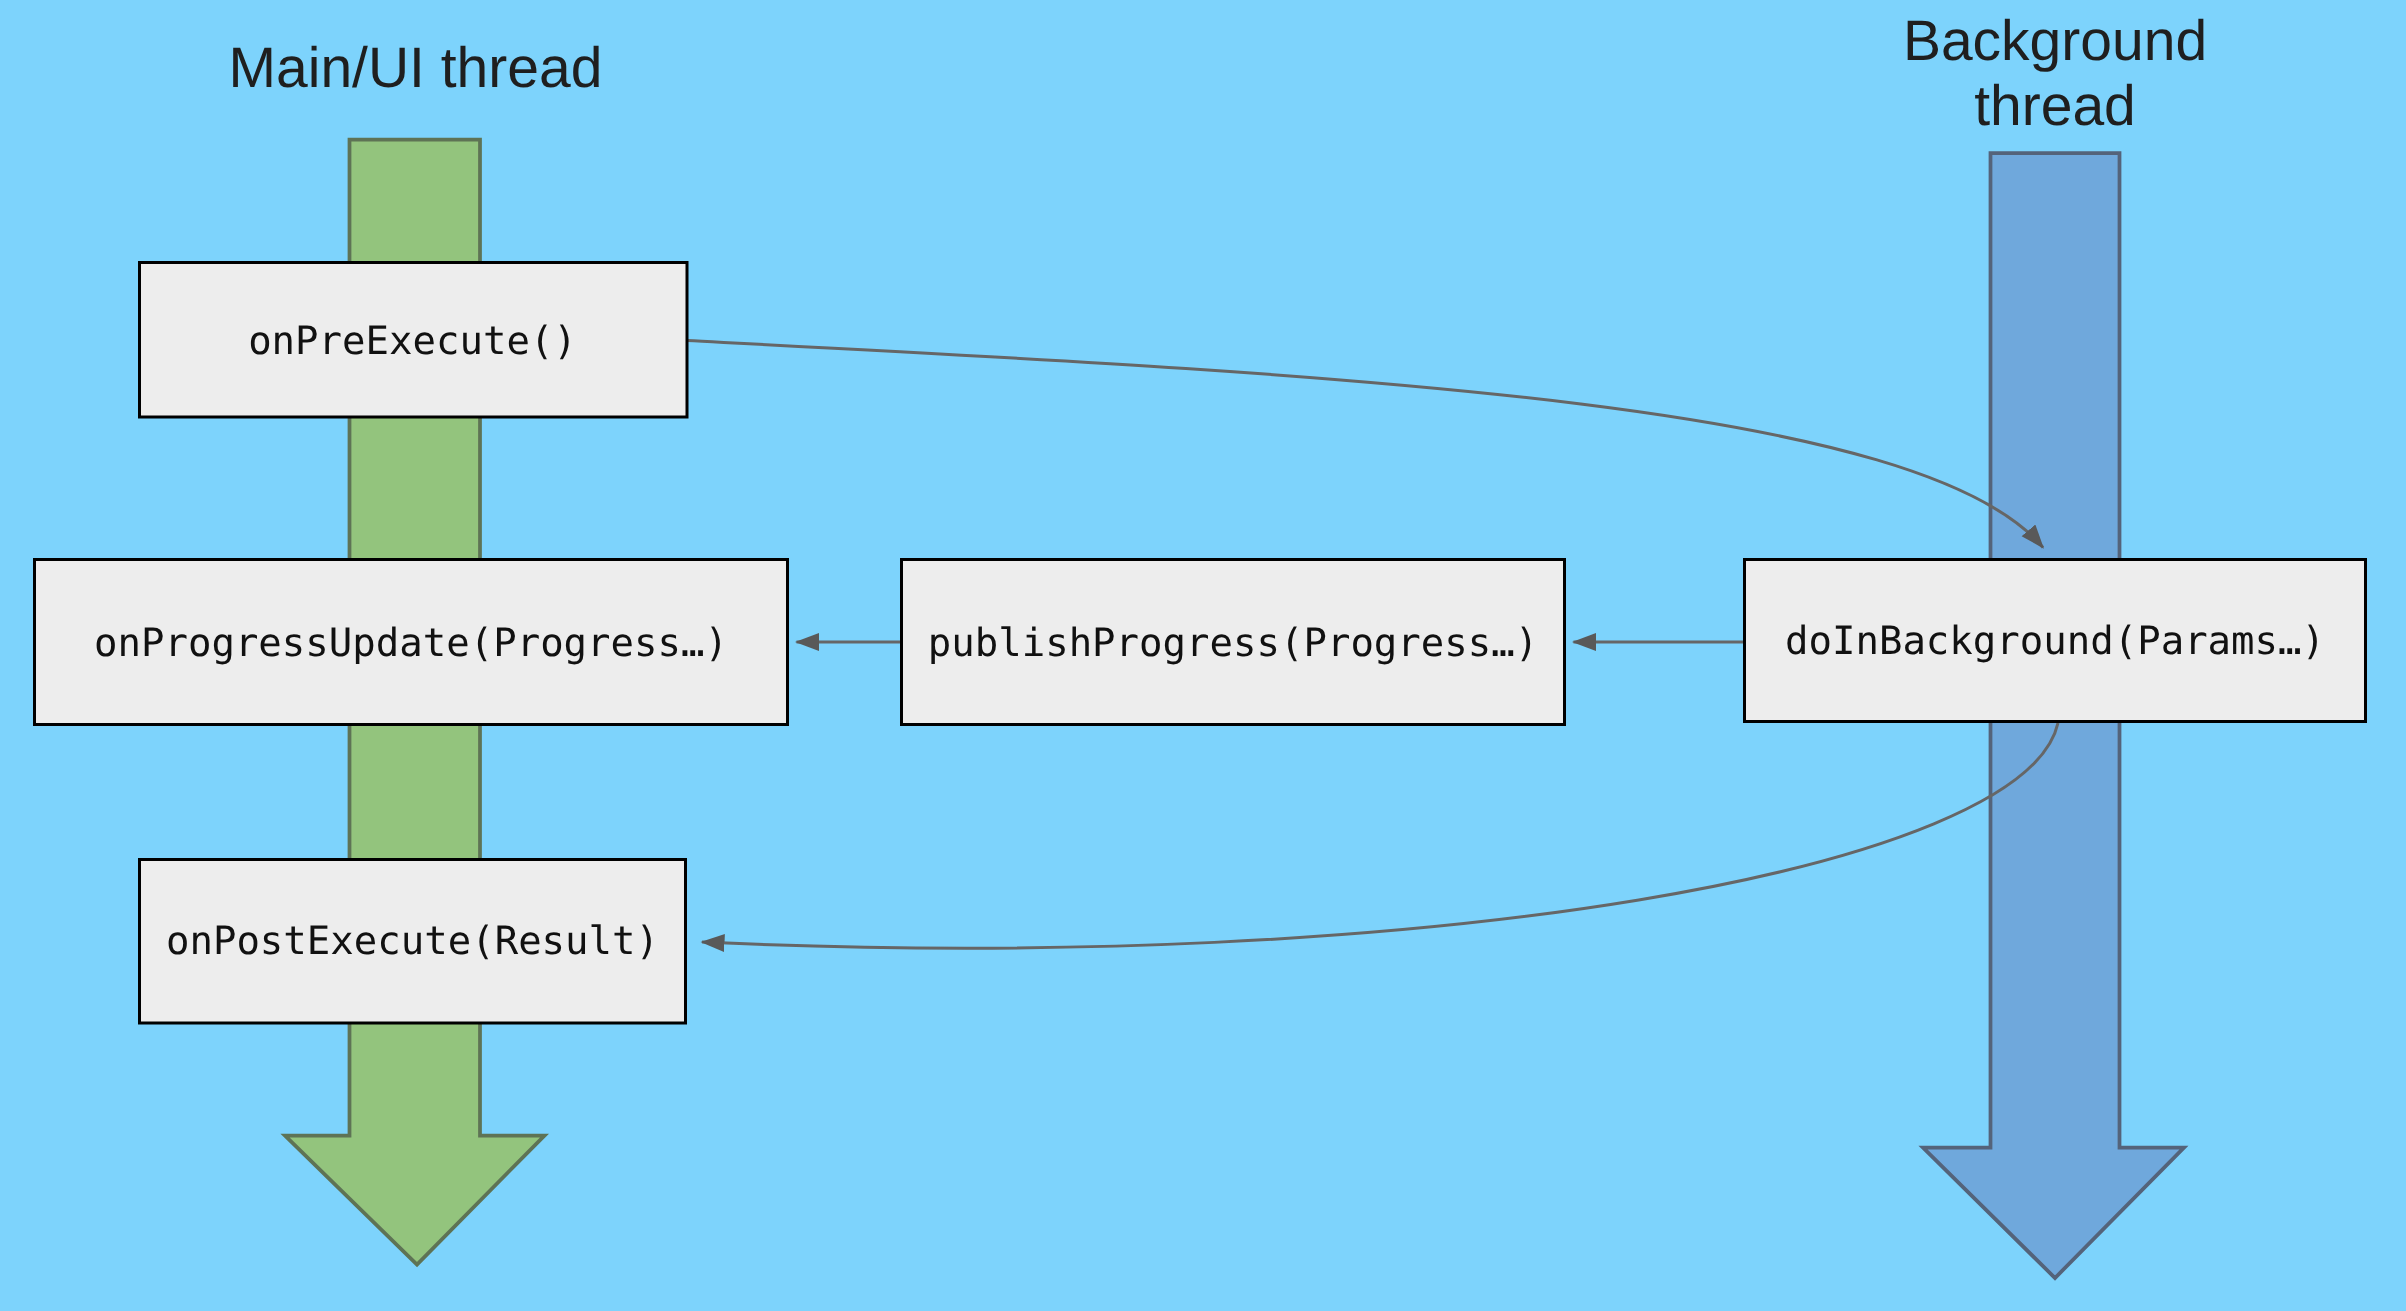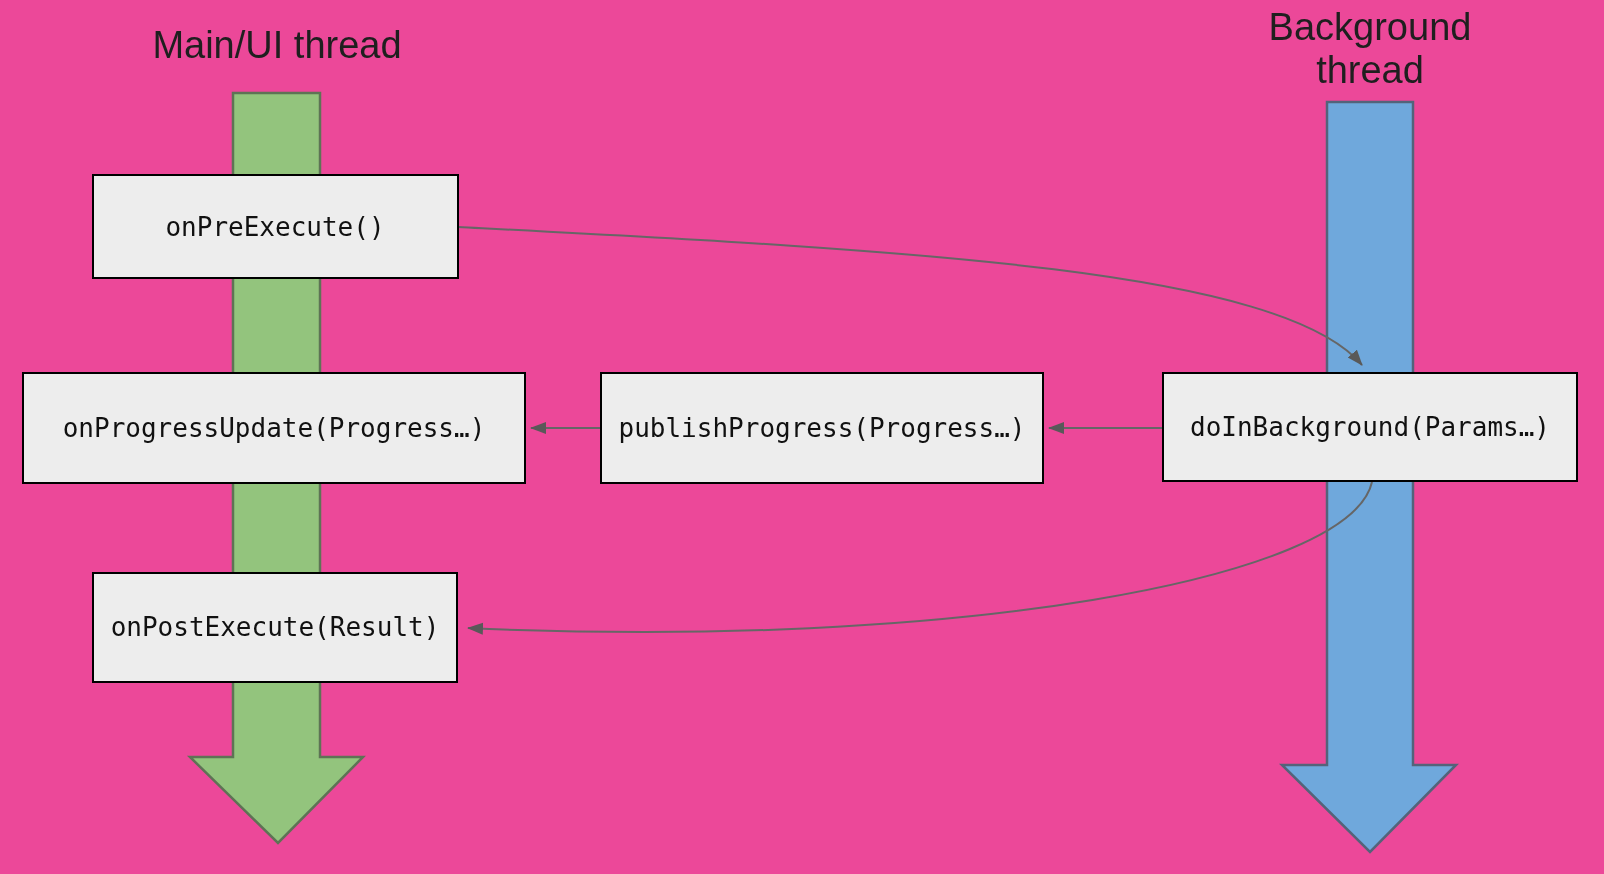--- a/index.html
+++ b/index.html
@@ -4,21 +4,21 @@
 <style>
   html, body {
     margin: 0;
     padding: 0;
     background: #ffffff;
   }
   .stage {
     width: 1604px;
     height: 874px;
     position: relative;
-    background: #ec4899;
+    background: #7dd3fc;
     overflow: hidden;
   }
   svg { display: block; }
   .thread-title {
     font-family: "Liberation Sans", sans-serif;
     font-size: 38px;
     fill: #1f1f1f;
   }
   .node-rect {
     fill: #ededed;

